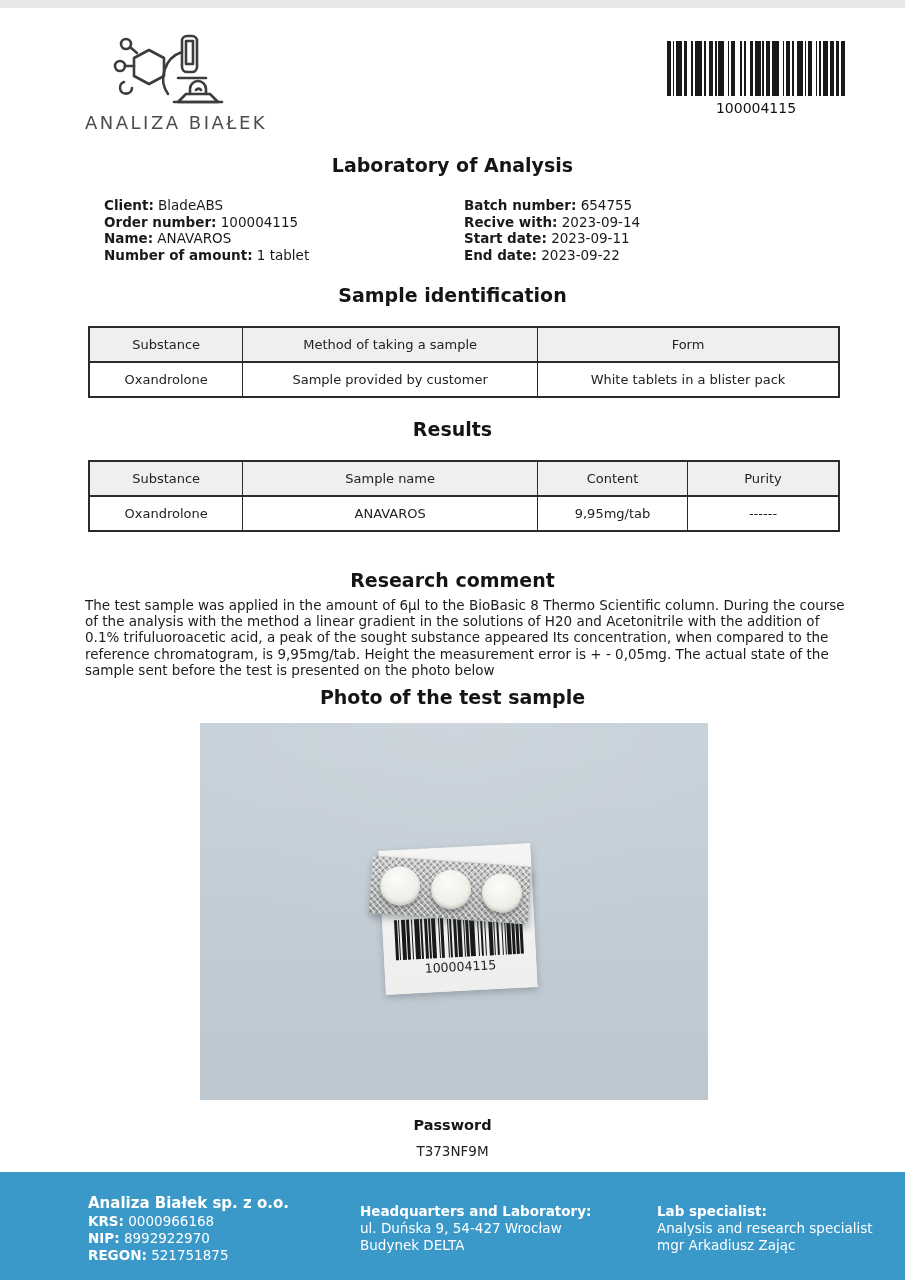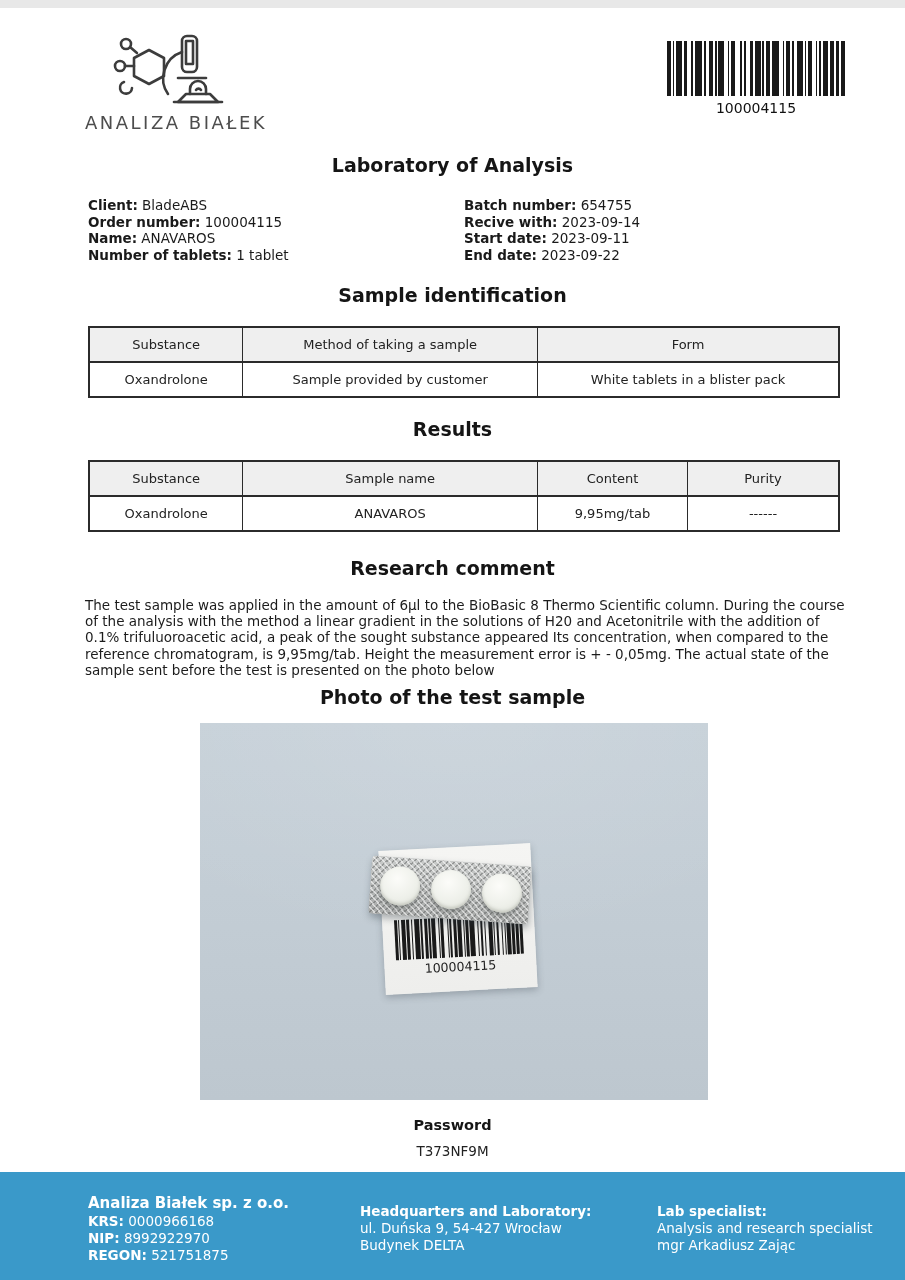--- a/index.html
+++ b/index.html
@@ -14,21 +14,21 @@
   .logo-art { display:block; margin:0 auto; }
   .logo-text { margin-top:4px; font-size:18px; letter-spacing:2.5px; color:#4d4d4d; white-space:nowrap; }
   .barcode-block { position:absolute; left:667px; top:33px; width:178px; }
   .barcode-bars { position:relative; height:55px; background:#fff; }
   .barcode-num { margin-top:4px; text-align:center; font-size:14px; color:#111; }
   
   .h-center { position:absolute; left:0; width:100%; text-align:center; font-size:19px; font-weight:bold; color:#151515; }
   
   .info-grid { position:absolute; left:88px; top:189px; width:760px; font-size:13.5px; line-height:16.6px; }
   .info-col { position:absolute; top:0; }
-  .info-col.left  { left:0; }
+  .info-col.left  { left:16px; }
   .info-col.right { left:376px; }
   .info-line b { font-weight:bold; }
   
   .doc-table { position:absolute; left:88px; width:752px; border-collapse:collapse; font-size:13px; color:#222; table-layout:fixed; }
   .doc-table, .doc-table th, .doc-table td { border:1px solid #2b2b2b; }
   .doc-table { border-width:2px; }
   .doc-table th { background:#efefef; font-weight:normal; height:35px; border-bottom-width:2px; }
   .doc-table td { background:#fff; height:35px; text-align:center; }
   .doc-table th { text-align:center; }
   
@@ -139,21 +139,21 @@
     <div class="barcode-num">100004115</div>
   </div>
 
   <div class="h-center" style="top:146px;">Laboratory of Analysis</div>
 
   <div class="info-grid">
     <div class="info-col left">
       <div class="info-line"><b>Client:</b> <span>BladeABS</span></div>
       <div class="info-line"><b>Order number:</b> <span>100004115</span></div>
       <div class="info-line"><b>Name:</b>&nbsp;<span>ANAVAROS</span></div>
-      <div class="info-line"><b>Number of tablets:</b> <span>1 tablet</span></div>
+      <div class="info-line"><b>Number of amount:</b> <span>1 tablet</span></div>
     </div>
     <div class="info-col right">
       <div class="info-line"><b>Batch number:</b> <span>654755</span></div>
       <div class="info-line"><b>Recive with:</b>&nbsp;<span>2023-09-14</span></div>
       <div class="info-line"><b>Start date:</b>&nbsp;<span>2023-09-11</span></div>
       <div class="info-line"><b>End date:</b>&nbsp;<span>2023-09-22</span></div>
     </div>
   </div>
 
   <div class="h-center" style="top:276px;">Sample identification</div>
@@ -198,21 +198,21 @@
     <tbody>
       <tr>
         <td>Oxandrolone</td>
         <td>ANAVAROS</td>
         <td>9,95mg/tab</td>
         <td>------</td>
       </tr>
     </tbody>
   </table>
 
-  <div class="h-center" style="top:549px;">Research comment</div>
+  <div class="h-center" style="top:561px;">Research comment</div>
   <div class="comment">The test sample was applied in the amount of 6μl to the BioBasic 8 Thermo Scientific column. During the course of the analysis with the method a linear gradient in the solutions of H20 and Acetonitrile with the addition of 0.1% trifuluoroacetic acid, a peak of the sought substance appeared Its concentration, when compared to the reference chromatogram, is 9,95mg/tab. Height the measurement error is + - 0,05mg. The actual state of the sample sent before the test is presented on the photo below</div>
 
   <div class="h-center" style="top:678px;">Photo of the test sample</div>
   <div class="photo">
     <div class="photo-paper">
       <div class="barcode-bars">
           <div style="position:absolute;top:0;bottom:0;left:0%;width:2.0618556701030926%;background:#191919"></div>
           <div style="position:absolute;top:0;bottom:0;left:3.0927835051546393%;width:1.0309278350515463%;background:#191919"></div>
           <div style="position:absolute;top:0;bottom:0;left:5.154639175257731%;width:3.0927835051546393%;background:#191919"></div>
           <div style="position:absolute;top:0;bottom:0;left:9.278350515463918%;width:2.0618556701030926%;background:#191919"></div>

